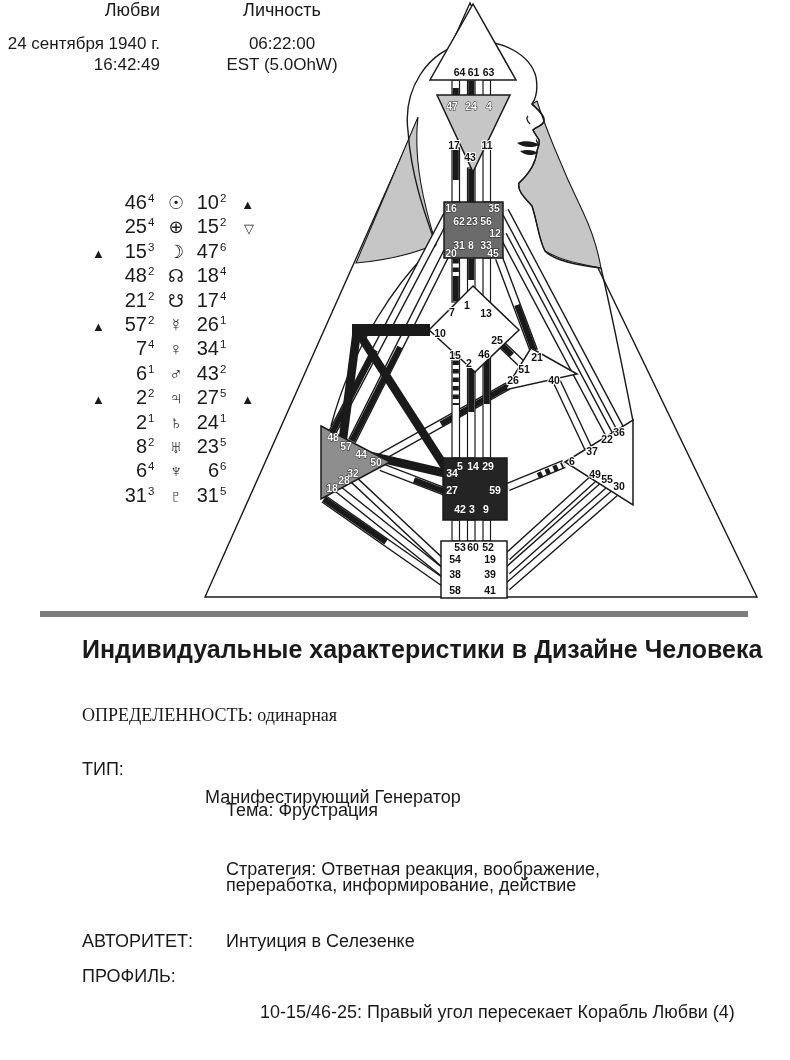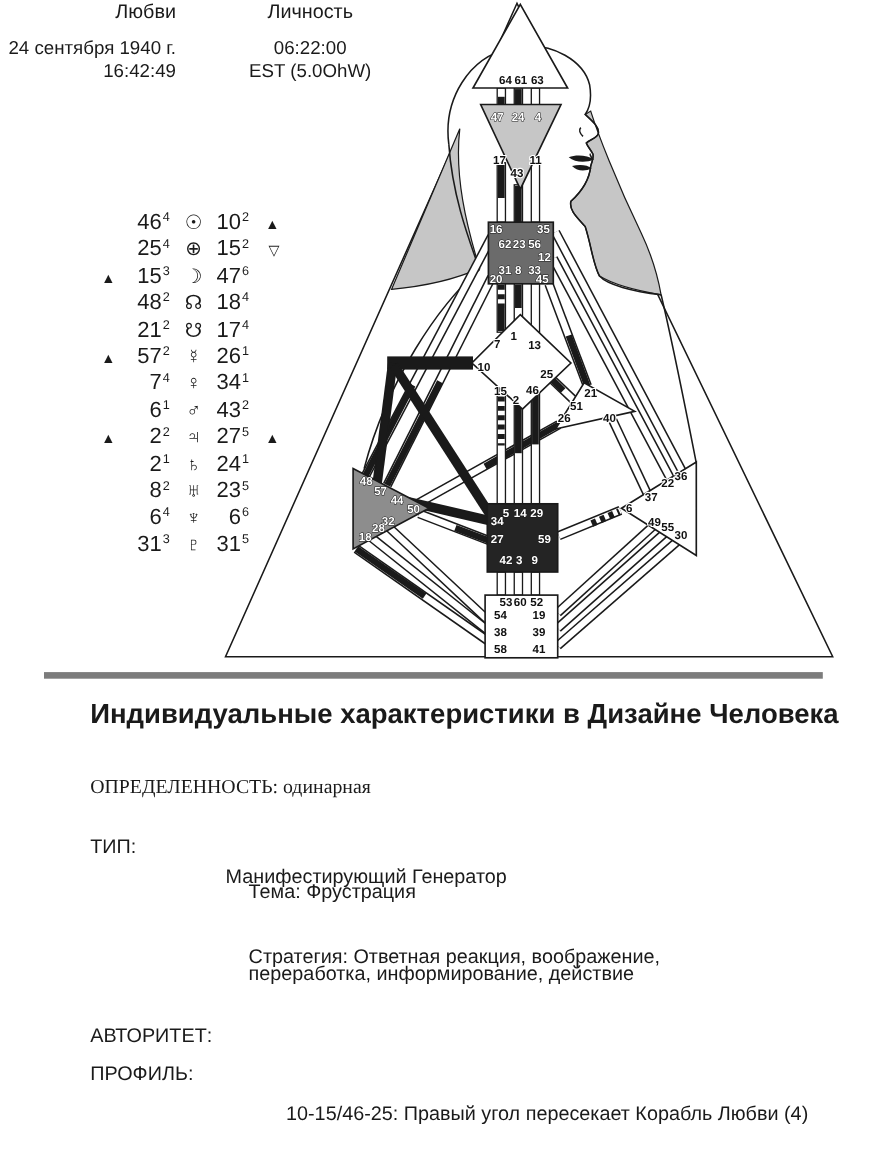--- a/index.html
+++ b/index.html
@@ -381,16 +381,17 @@
   <div class="sline" style="left:82px;top:705px;font-family:Liberation Serif, serif;">
     <span>ОПРЕДЕЛЕННОСТЬ:</span>
     <span>одинарная</span>
   </div>
   <div class="sline" style="left:82px;top:759px;">ТИП:</div>
   <div class="sline" style="left:205px;top:759px;margin-top:28px;">Манифестирующий Генератор</div>
   <div class="sline" style="left:226px;top:800px;">Тема: Фрустрация</div>
   <div class="sline" style="left:226px;top:841px;margin-top:18px;">Стратегия: Ответная реакция, воображение,</div>
   <div class="sline" style="left:226px;top:875px;">переработка, информирование, действие</div>
   <div class="sline" style="left:82px;top:931px;">АВТОРИТЕТ:</div>
+  <div class="sline" style="left:226px;top:931px;">Интуиция в Селезенке</div>
   <div class="sline" style="left:82px;top:966px;">ПРОФИЛЬ:</div>
   <div class="sline" style="left:260px;top:1002px;">10-15/46-25: Правый угол пересекает Корабль Любви (4)</div>
 
 </div>
 
 </body></html>

